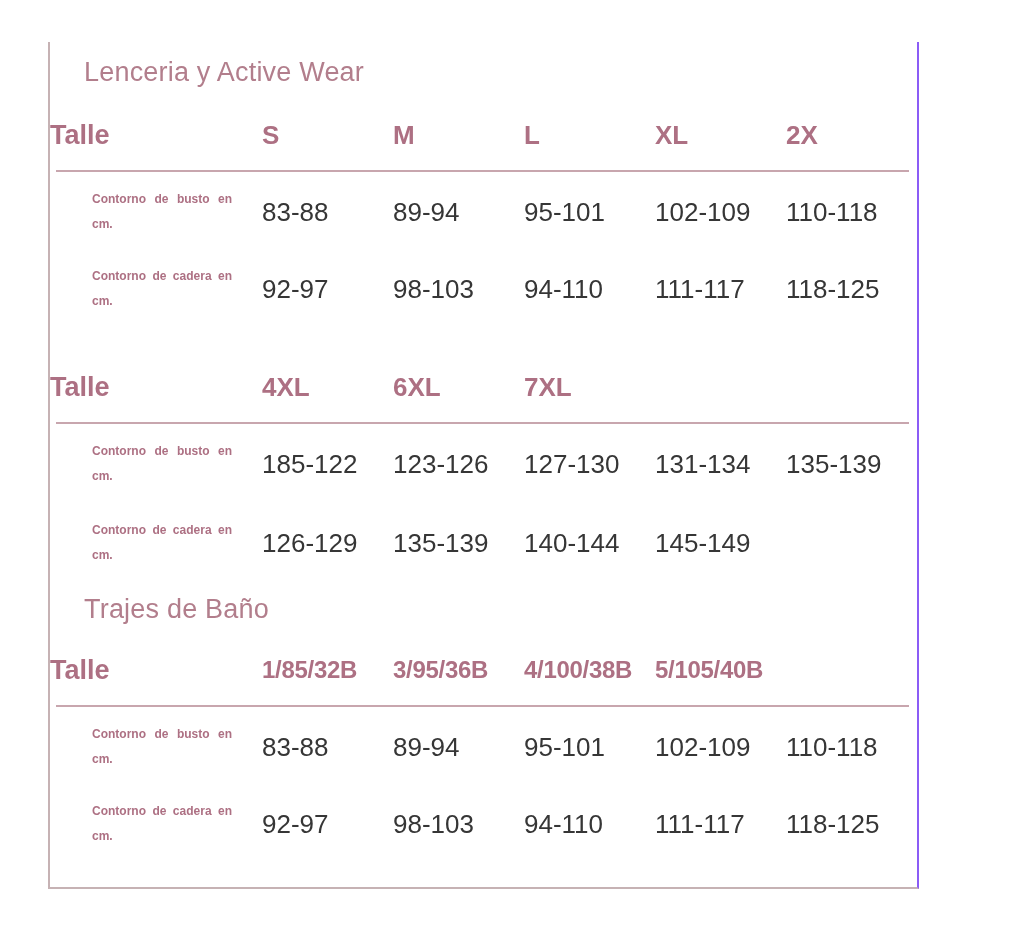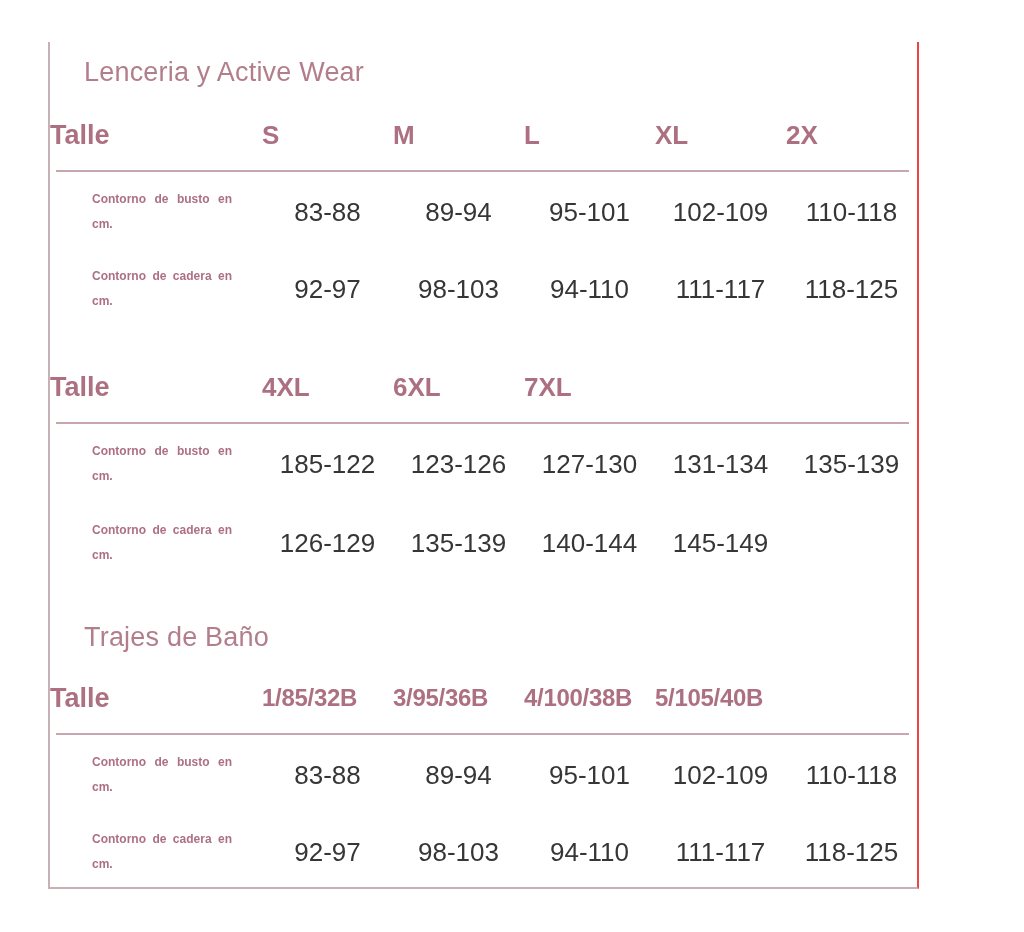--- a/index.html
+++ b/index.html
@@ -8,21 +8,21 @@
     background: #ffffff;
     font-family: "Liberation Sans", "DejaVu Sans", sans-serif;
     position: relative;
     overflow: hidden;
   }
   .sheet {
     position: absolute;
     left: 48px; top: 42px;
     width: 871px; height: 847px;
     border-left: 2px solid #c6b2b4;
-    border-right: 2px solid #ef4444;
+    border-right: 2px solid #8b5cf6;
     border-bottom: 2px solid #c6b2b4;
     padding-top: 14px;
     background: #ffffff;
   }
   .section-title {
     margin-left: 34px;
     font-size: 27px;
     line-height: 32px;
     font-weight: 400;
     color: #b27e8c;
@@ -55,28 +55,28 @@
     width: 140px;
     text-align: justify;
     font-weight: 700;
     font-size: 12px;
     line-height: 25px;
     color: #ad7083;
   }
   .data-row .value-cell {
     font-size: 26px;
     color: #363636;
-    text-align: center;
+    text-align: left;
   }
   .mt30 { margin-top: 30px; }
   .mt14 { margin-top: 14px; }
   .mt25 { margin-top: 25px; }
   .mt27 { margin-top: 27px; }
   .mt55 { margin-top: 55px; }
-  .mt52 { margin-top: 52px; }
+  .mt52 { margin-top: 24px; }
   .mt28 { margin-top: 28px; }
 </style>
 </head>
 <body>
 
 <div class="sheet">
 
   <div class="section-title">Lenceria y Active Wear</div>
 
   <div class="tgrid header-row mt30">

